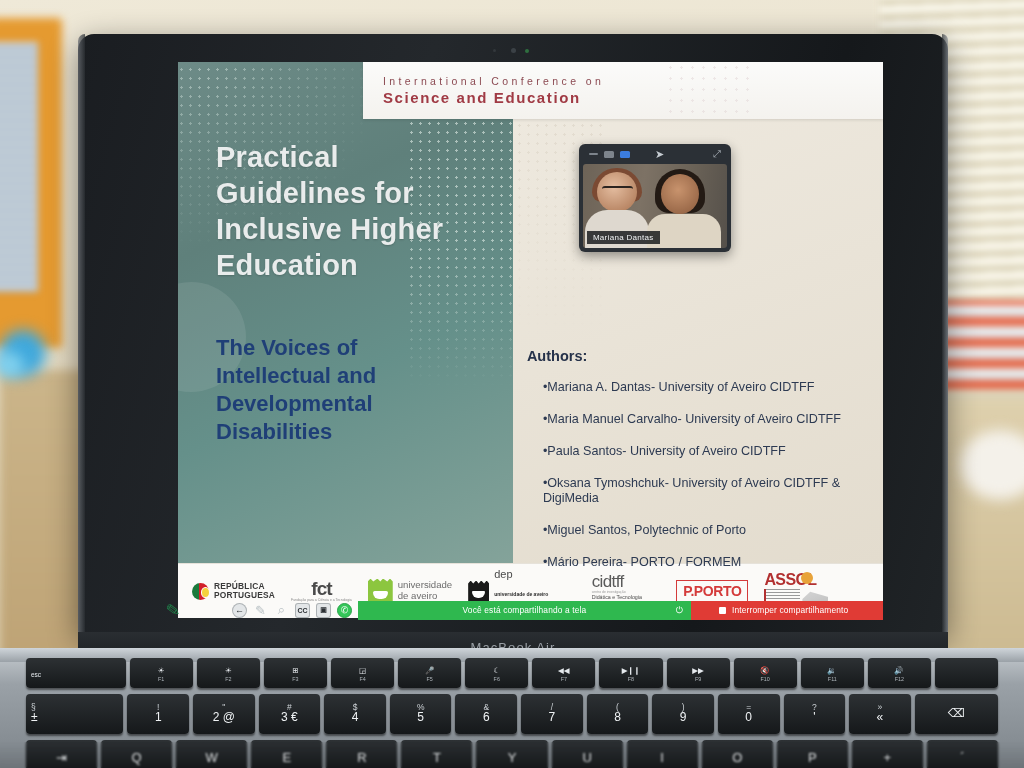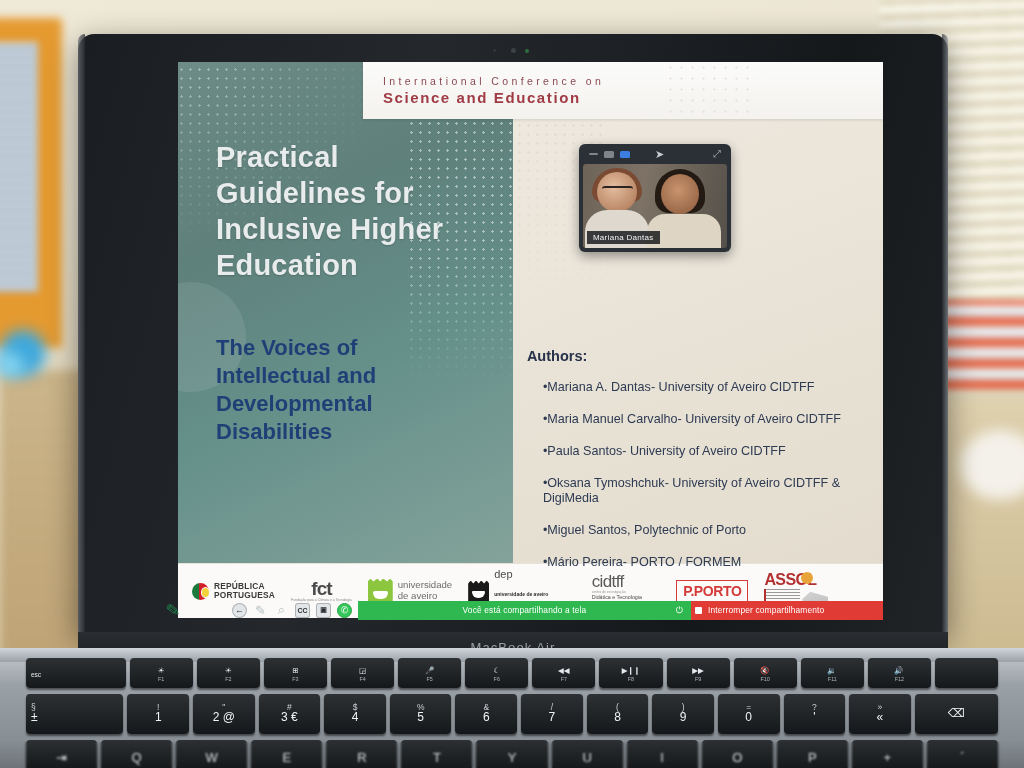--- a/index.html
+++ b/index.html
@@ -324,21 +324,21 @@
   .tb-ic.green { background:#34c759; color:#fff; border-color:#2aa54a; }
   .tb-ic.flat { background:transparent; border:none; color:#b8c0c4; font-size:13px; }
   .share-green {
     flex:1; height:19px; background:#2fb84f; color:#fff;
     display:flex; align-items:center; justify-content:center; gap:12px;
     font-size:8.4px; letter-spacing:.15px; margin-left:6px; position:relative;
   }
   .share-green .stopic { position:absolute; right:8px; font-size:9px; }
   .share-red {
     width:192px; height:19px; background:#e03b35; color:#fff;
-    display:flex; align-items:center; gap:6px; padding-left:4px;
+    display:flex; align-items:center; gap:6px; padding-left:28px;
     font-size:8.4px; letter-spacing:.15px;
   }
   .red-sq { width:7px; height:7px; background:#fff; border-radius:1px; }
 
   .pen-icon {
     position:absolute; left:88px; top:566px; color:#1f8a4c; font-size:17px;
     transform:rotate(-8deg); opacity:.9;
   }
 
   

